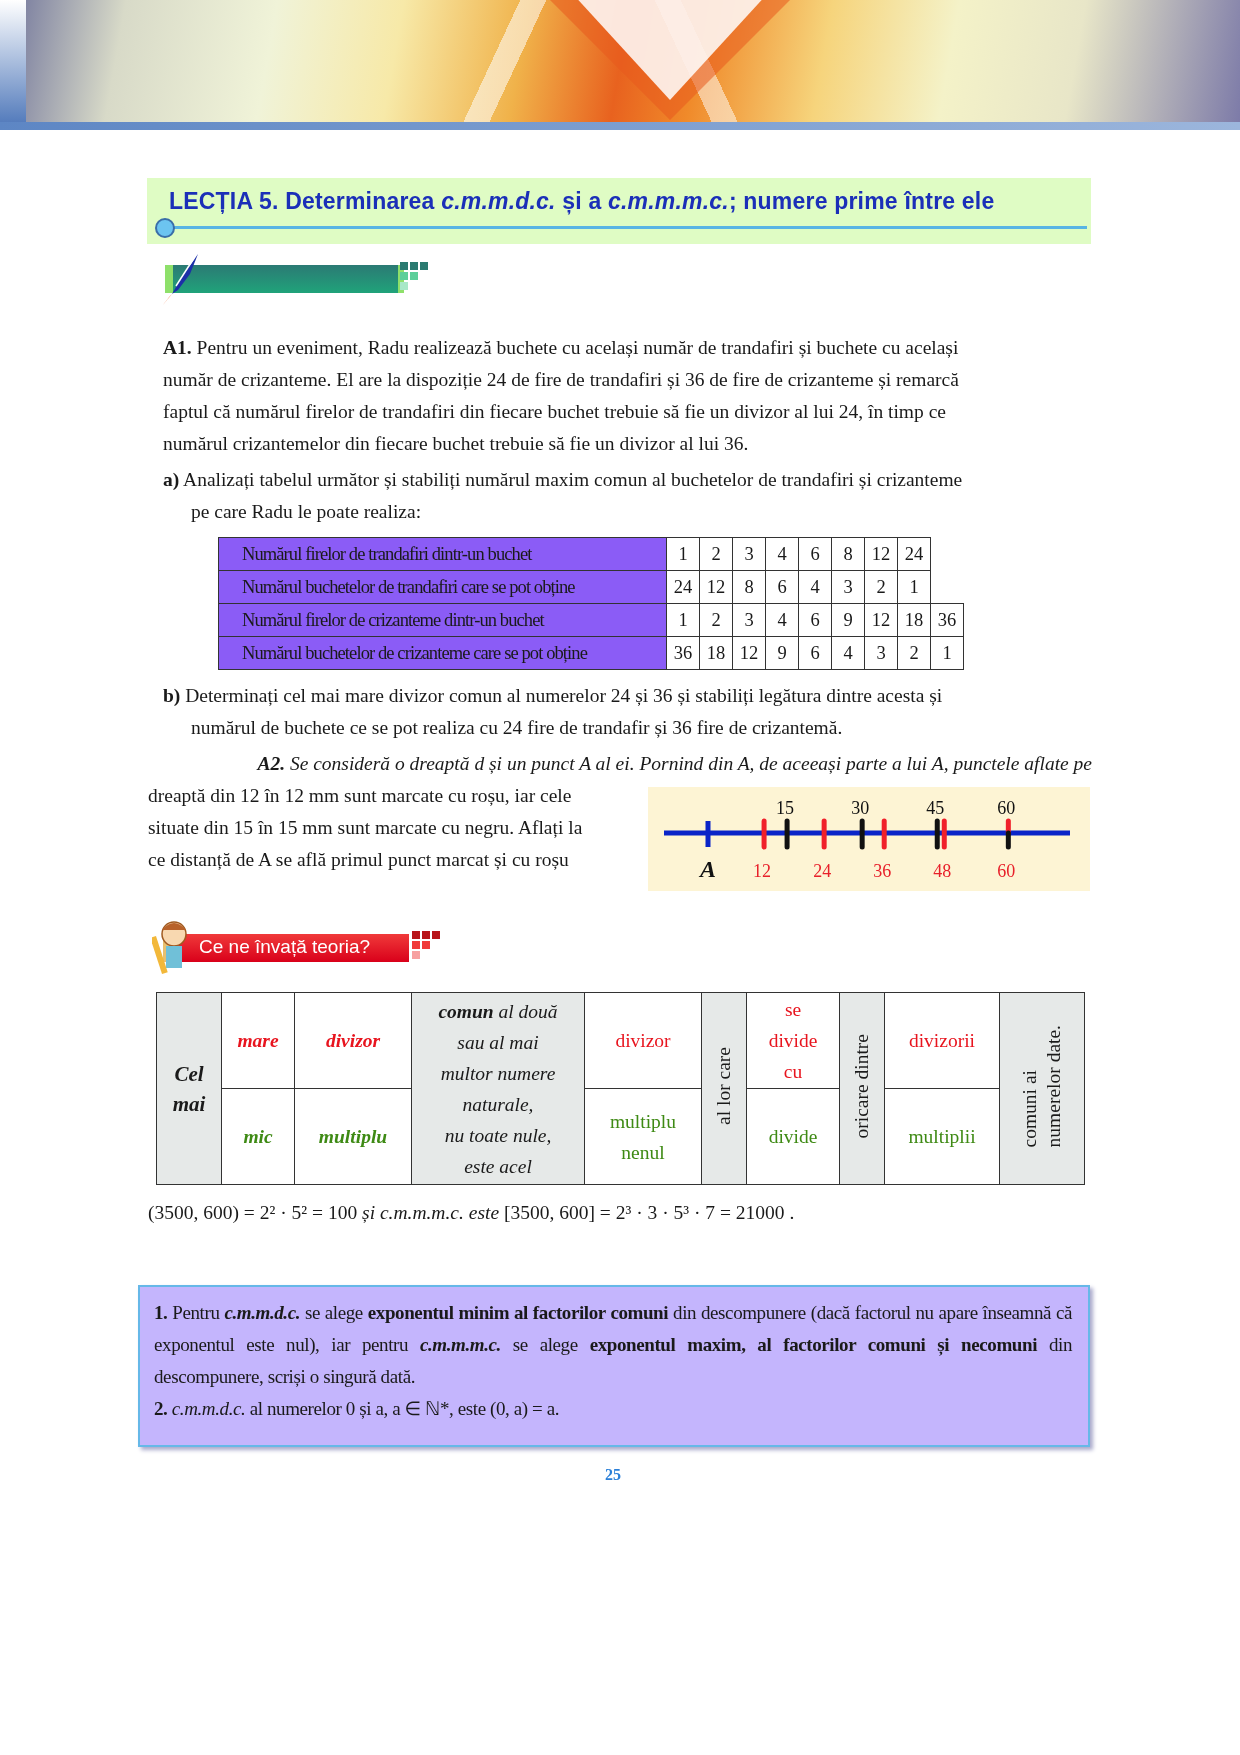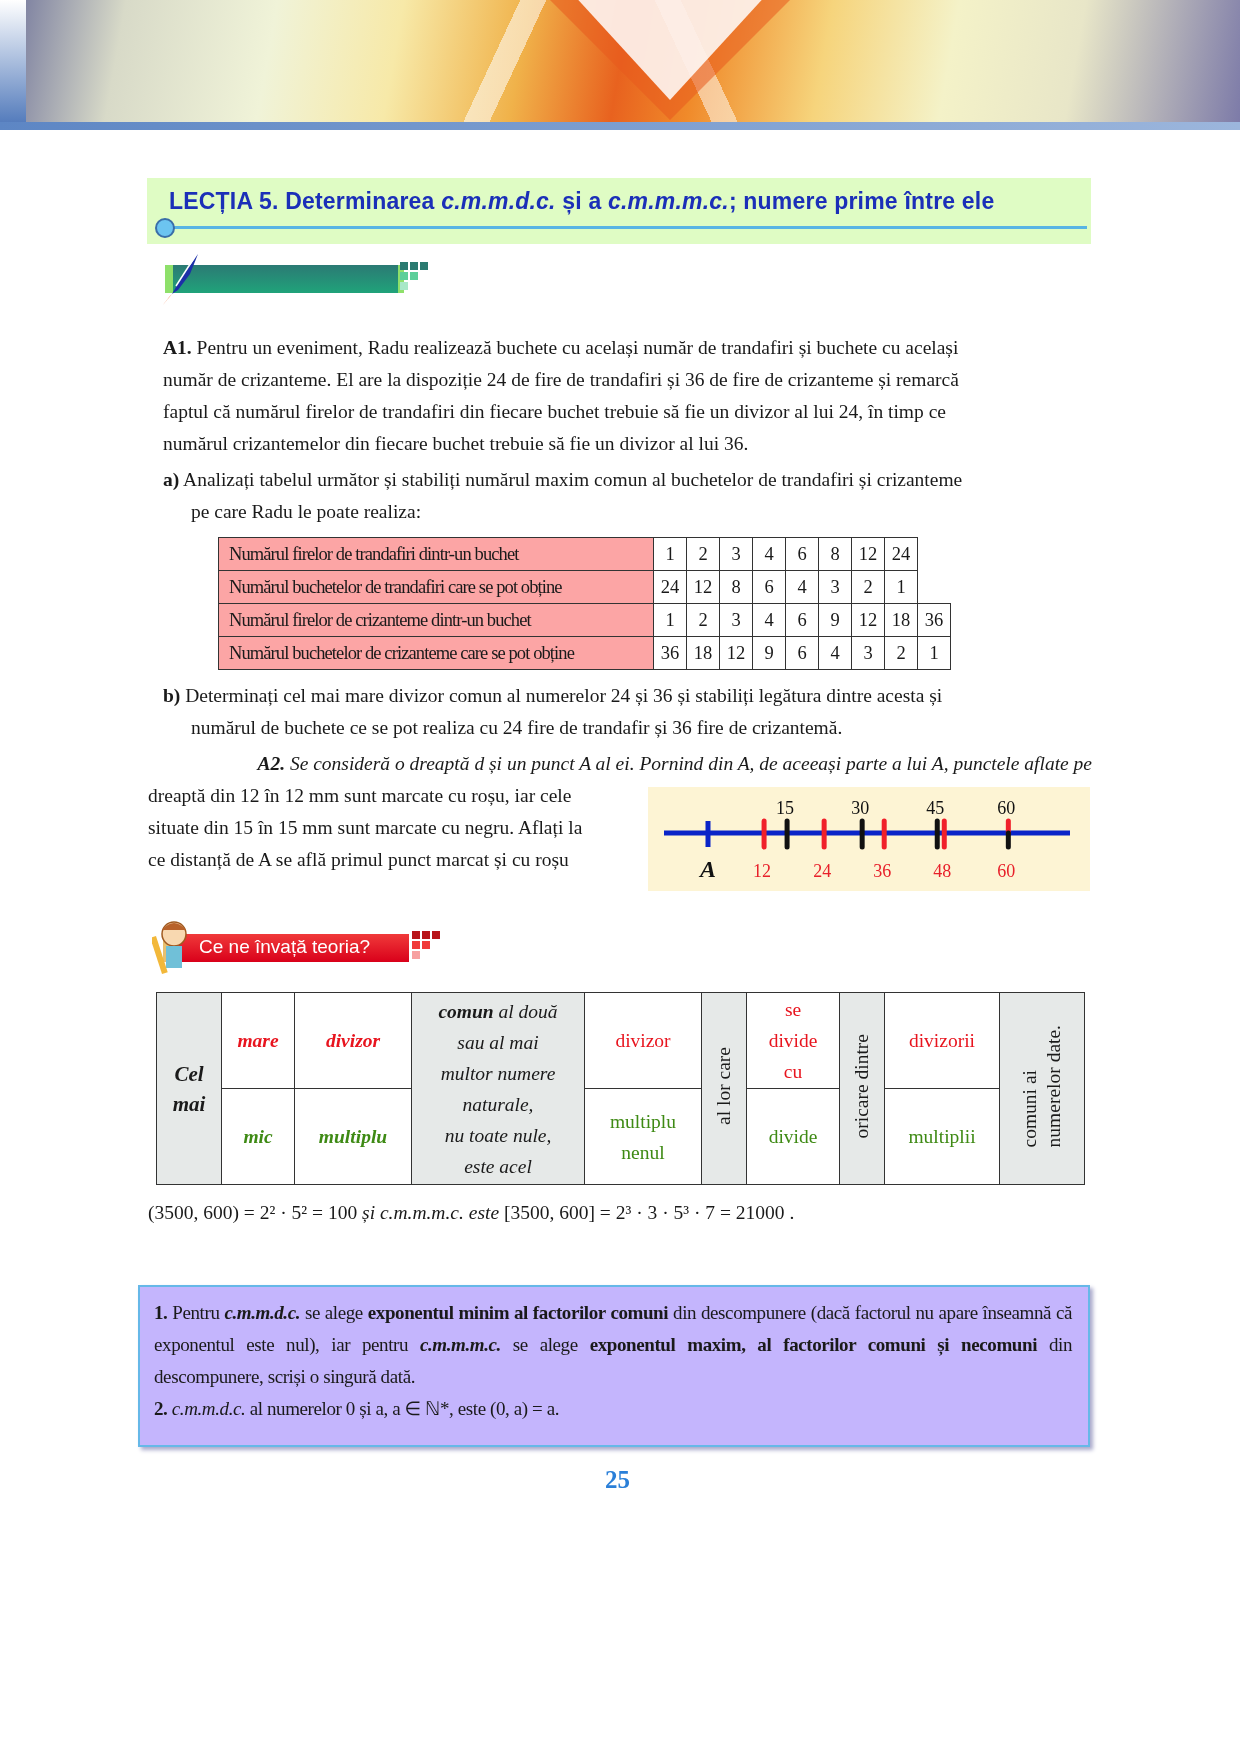--- a/index.html
+++ b/index.html
@@ -30,42 +30,42 @@
   .badge-start span { position:absolute; left:28px; top:3px;margin-top:44px; }
   .squares { position:absolute; }
   .squares i { position:absolute; width:8px; height:8px; }
   .rocket { position:absolute; left:150px; top:250px; width:60px; height:60px; }
 
   .p { position:absolute; font-size:19.5px; line-height:32px; text-align:justify; }
   .p b { font-weight:bold; }
 
   table.data { position:absolute; left:218px; top:537px; border-collapse:collapse; font-size:18.5px; }
   table.data td { border:1px solid #333; height:32px; text-align:center; padding:0 4px; }
-  table.data td.lbl { background:#fca5a5; text-align:left; padding-left:10px; width:420px; letter-spacing:-0.9px; }
+  table.data td.lbl { background:#8b5cf6; text-align:left; padding-left:23px; width:420px; letter-spacing:-0.9px; }
   table.data td.n { width:24px; }
   table.data td.empty { border:none; }
 
   .numline { position:absolute; left:648px; top:787px; width:442px; height:104px; background:#fdf4d4; }
 
   .badge-theory { left:163px; top:934px; width:240px; background:linear-gradient(180deg,#f03a3a,#d9001a); border-left:6px solid #e8c070; }
   .badge-theory span { position:absolute; left:30px; top:2px; }
 
   table.theory { position:absolute; left:156px; top:992px; border-collapse:collapse; font-size:19.5px; text-align:center; }
   table.theory td { border:1px solid #333; padding:0; }
   table.theory td.gray { background:#e6e9e8; }
   table.theory tr.r2 td { border-top:1px solid #6aa83c; }
   .red { color:#e8141e; }
   .green { color:#3e8a14; }
   .vert { writing-mode:vertical-rl; transform:rotate(180deg); display:inline-block; line-height:24px; }
 
   .rules { position:absolute; left:138px; top:1285px; width:948px; height:158px; background:#c4b5fd;
     border:2px solid #66b8e8; box-shadow:3px 3px 4px #aac; }
   .rules .p { font-size:19px; letter-spacing:-0.4px; }
 
-  .pageno { position:absolute; left:605px; top:1466px; font-size:25px; font-weight:bold; color:#2a7fd8; }
+  .pageno { position:absolute; left:605px; top:1466px; font-size:16px; font-weight:bold; color:#2a7fd8; }
 </style>
 </head>
 <body>
 
 <div class="banner">
   <div class="v2"></div>
     <div class="v"></div>
   <div class="leftbar"></div>
     <div class="bottombar"></div>
 </div>

